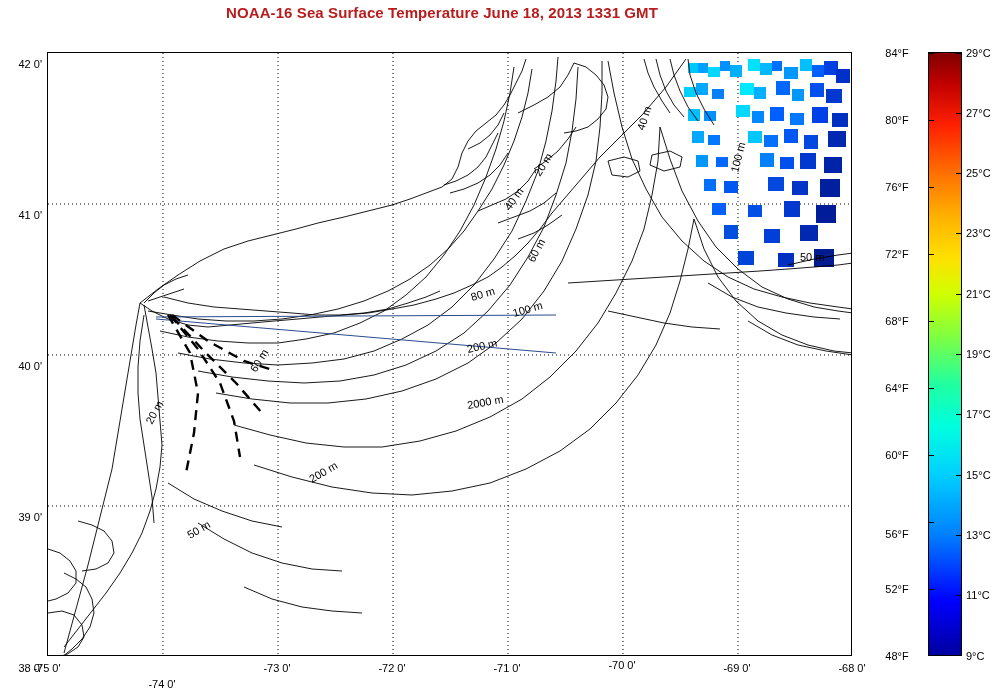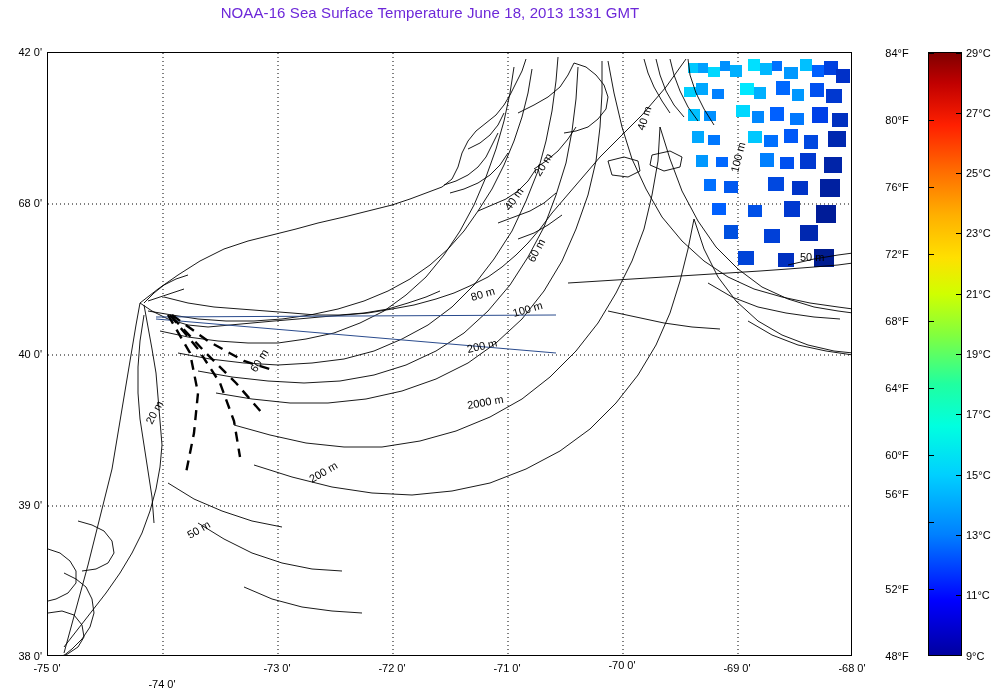--- a/index.html
+++ b/index.html
@@ -6,41 +6,42 @@
   body{
     width:992px;height:688px;background:#ffffff;
     font-family:"Liberation Sans", sans-serif;
     overflow:hidden;position:relative;
   }
   #stage{position:absolute;left:0;top:0;width:992px;height:688px;}
 
   
   .title{
     position:absolute;left:0;width:860px;text-align:center;
-    color:#6d28d9;font-weight:normal;font-size:15px;letter-spacing:0.1px;
+    color:#b91c1c;font-weight:bold;font-size:15px;letter-spacing:0.1px;padding-left:12px;
   }
   .title.l1{top:4px;}
   .title.l2{top:27px;}
 
   
   #mapframe{
     position:absolute;left:47px;top:52px;width:805px;height:604px;
     border:1px solid #000;box-sizing:border-box;background:#ffffff;
     overflow:hidden;
   }
   #mapsvg{position:absolute;left:0;top:0;}
 
   
   .xlab{
     position:absolute;font-size:11px;color:#000;text-align:center;
     width:60px;
   }
   .ylab{
     position:absolute;font-size:11px;color:#000;text-align:right;
     width:42px;
+    margin-top:12px;
   }
 
   
   #cbar{
     position:absolute;left:928px;top:52px;width:34px;height:604px;
     border:1px solid #000;box-sizing:border-box;
     background:linear-gradient(to top,
       #0000a0 0%,
       #0000ff 9%,
       #0080ff 20%,
@@ -295,35 +296,35 @@
   <div class="xlab" style="left:17px;  top:662px;">-75 0'</div>
   <div class="xlab" style="left:132px; top:662px;margin-top:16px;">-74 0'</div>
   <div class="xlab" style="left:247px; top:662px;">-73 0'</div>
   <div class="xlab" style="left:362px; top:662px;">-72 0'</div>
   <div class="xlab" style="left:477px; top:662px;">-71 0'</div>
   <div class="xlab" style="left:592px; top:659px;">-70 0'</div>
   <div class="xlab" style="left:707px; top:662px;">-69 0'</div>
   <div class="xlab" style="left:822px; top:662px;">-68 0'</div>
 
   <div class="ylab" style="left:0px; top:46px;">42 0'</div>
-  <div class="ylab" style="left:0px; top:197px;">68 0'</div>
+  <div class="ylab" style="left:0px; top:197px;">41 0'</div>
   <div class="ylab" style="left:0px; top:348px;">40 0'</div>
   <div class="ylab" style="left:0px; top:499px;">39 0'</div>
   <div class="ylab" style="left:0px; top:650px;">38 0'</div>
 
   <div id="cbar"></div>
 
   <div class="cb-left" style="top:47px;">84°F</div>
   <div class="cb-left" style="top:114px;">80°F</div>
   <div class="cb-left" style="top:181px;">76°F</div>
   <div class="cb-left" style="top:248px;">72°F</div>
   <div class="cb-left" style="top:315px;">68°F</div>
   <div class="cb-left" style="top:382px;">64°F</div>
   <div class="cb-left" style="top:449px;">60°F</div>
-  <div class="cb-left" style="top:488px;">56°F</div>
+  <div class="cb-left" style="top:528px;">56°F</div>
   <div class="cb-left" style="top:583px;">52°F</div>
   <div class="cb-left" style="top:650px;">48°F</div>
 
   <div class="cb-right" style="top:47px;">29°C</div>
   <div class="cb-right" style="top:107px;">27°C</div>
   <div class="cb-right" style="top:167px;">25°C</div>
   <div class="cb-right" style="top:227px;">23°C</div>
   <div class="cb-right" style="top:288px;">21°C</div>
   <div class="cb-right" style="top:348px;">19°C</div>
   <div class="cb-right" style="top:408px;">17°C</div>

